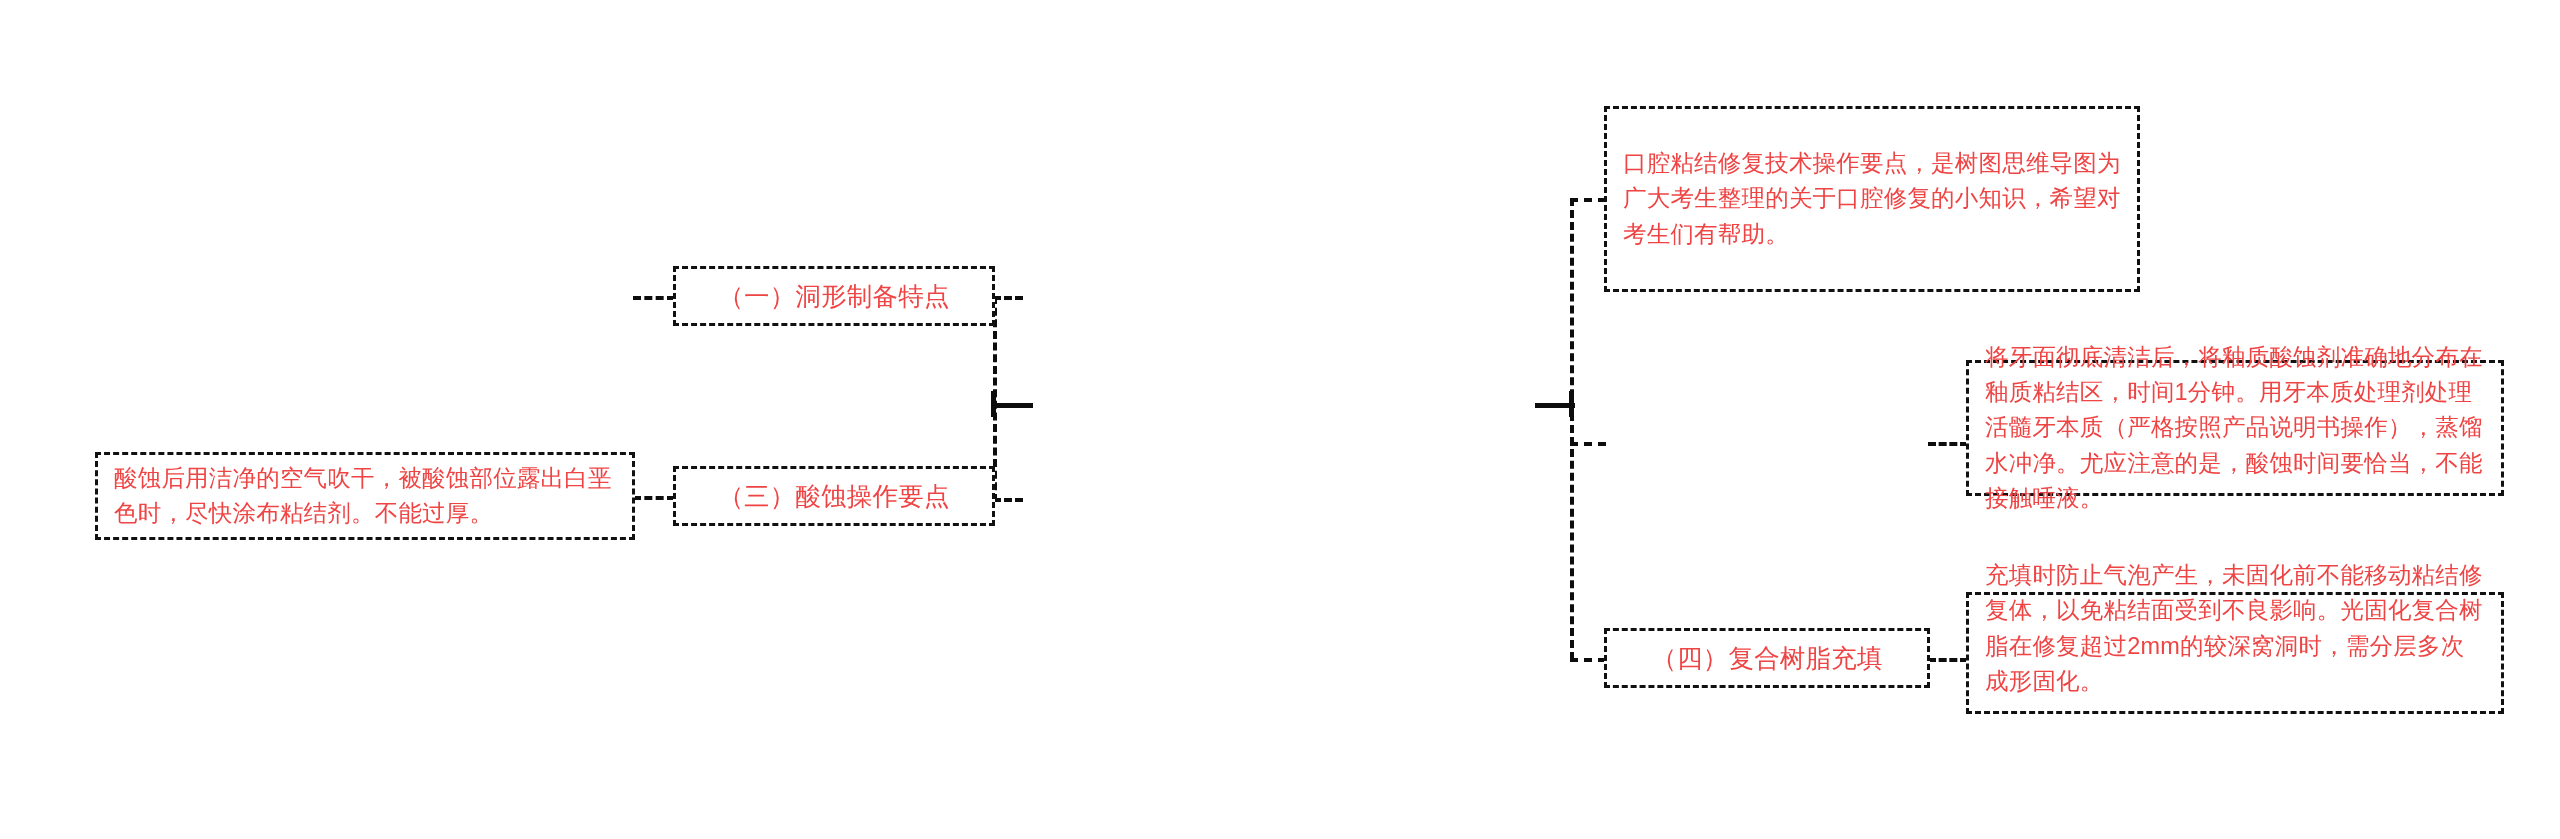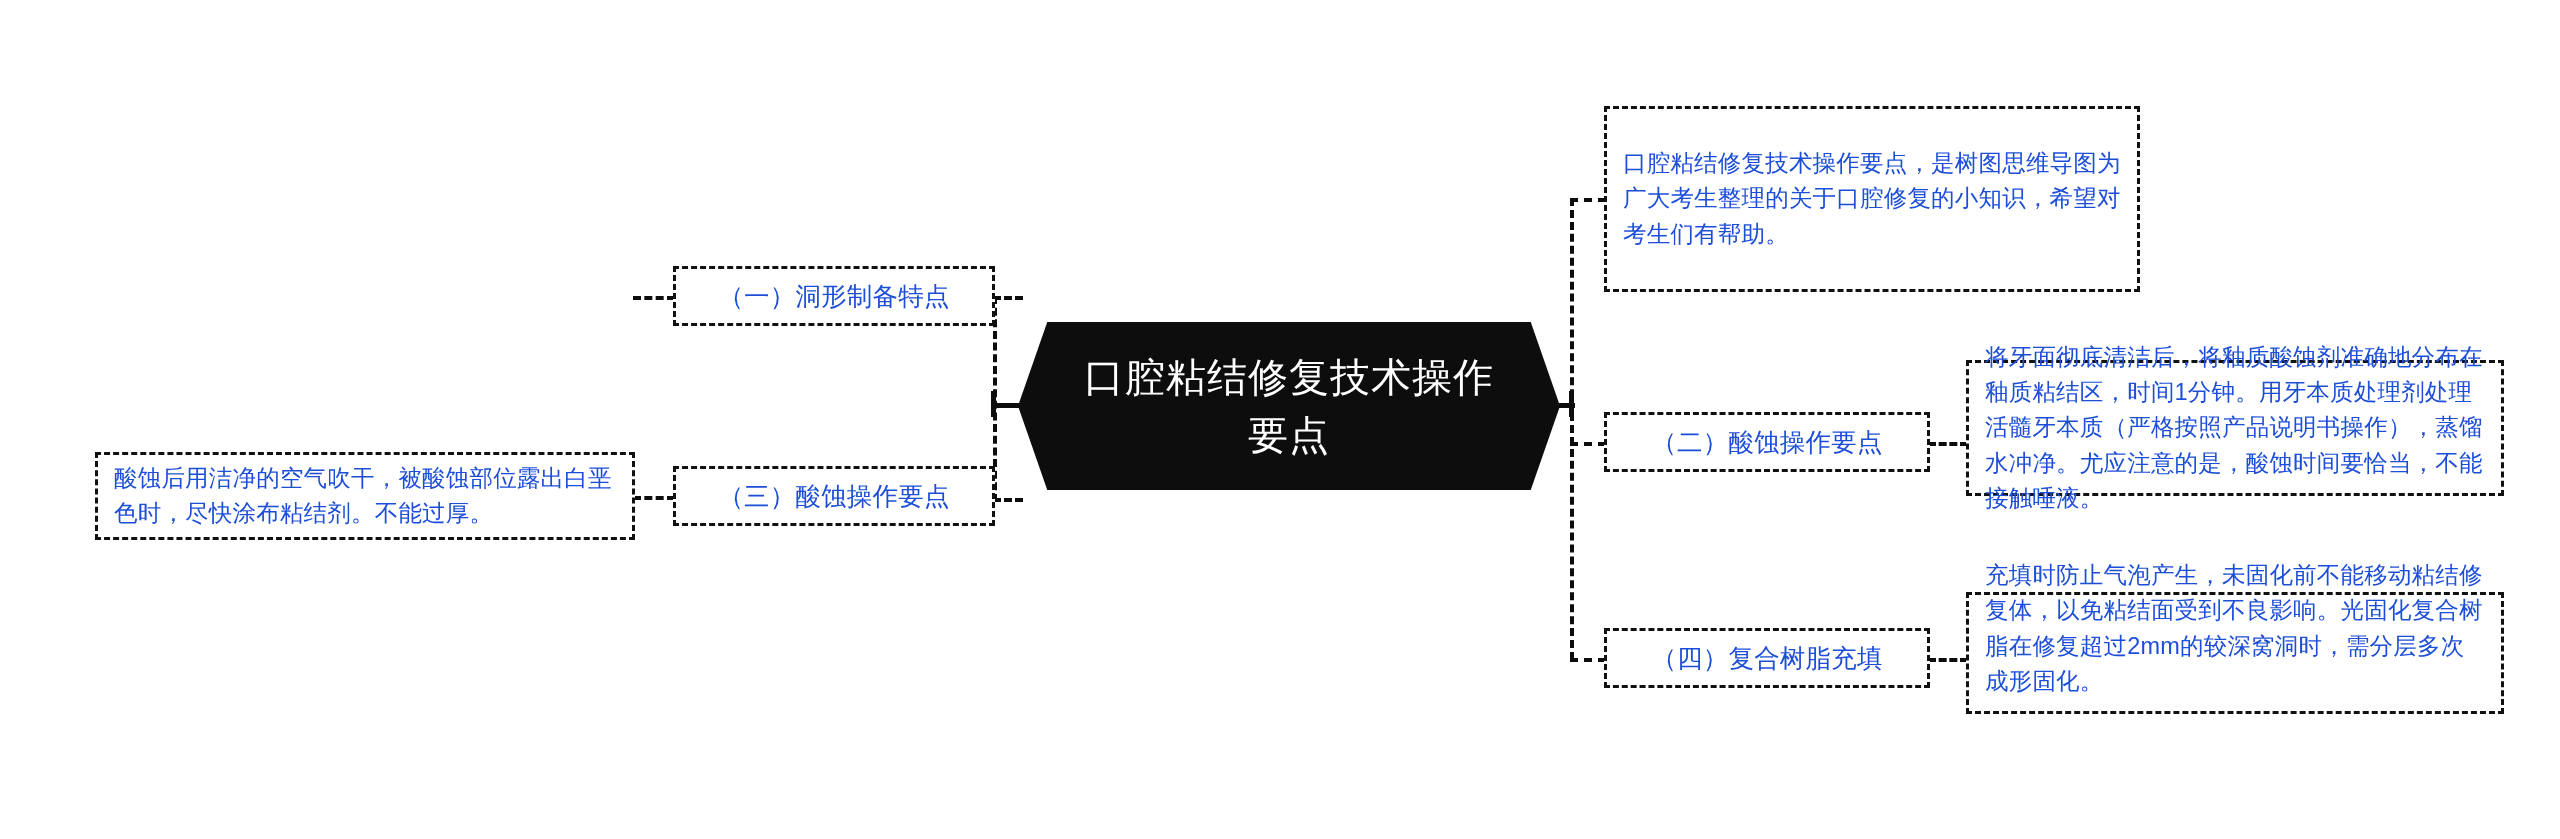--- a/index.html
+++ b/index.html
@@ -16,21 +16,21 @@
     font-family: "Liberation Sans", "DejaVu Sans", sans-serif;
     overflow: hidden;
   }
 
   
   .dbox {
     position: absolute;
     box-sizing: border-box;
     border: 3px dashed #111111;
     background: #ffffff;
-    color: #1d4ed8;
+    color: #ef4444;
     display: flex;
     align-items: center;
     z-index: 4;
   }
   .dbox .txt {
     display: block;
     width: 100%;
     font-size: 23px;
     line-height: 1.52;
     letter-spacing: 0.2px;
@@ -136,31 +136,25 @@
   </div>
 
   <div class="dbox detail" style="left:95px; top:452px; width:540px; height:88px;">
     <span class="txt">酸蚀后用洁净的空气吹干，被酸蚀部位露出白垩色时，尽快涂布粘结剂。不能过厚。</span>
   </div>
 
   <div class="dbox catbox" style="left:673px; top:466px; width:322px; height:60px;">
     <span class="txt">（三）酸蚀操作要点</span>
   </div>
 
-  <div id="center-node" style="left:1018px; top:322px; width:542px; height:168px;">
-    <span class="txt">口腔粘结修复技术操作要点</span>
-  </div>
 
   <div class="dbox detail" style="left:1604px; top:106px; width:536px; height:186px;">
     <span class="txt">口腔粘结修复技术操作要点，是树图思维导图为广大考生整理的关于口腔修复的小知识，希望对考生们有帮助。</span>
   </div>
 
-  <div class="dbox catbox" style="left:1604px; top:412px; width:326px; height:60px;">
-    <span class="txt">（二）酸蚀操作要点</span>
-  </div>
 
   <div class="dbox catbox" style="left:1604px; top:628px; width:326px; height:60px;">
     <span class="txt">（四）复合树脂充填</span>
   </div>
 
   <div class="dbox detail" style="left:1966px; top:360px; width:538px; height:136px;justify-content:flex-end;">
     <span class="txt">将牙面彻底清洁后，将釉质酸蚀剂准确地分布在釉质粘结区，时间1分钟。用牙本质处理剂处理活髓牙本质（严格按照产品说明书操作），蒸馏水冲净。尤应注意的是，酸蚀时间要恰当，不能接触唾液。</span>
   </div>
 
   <div class="dbox detail" style="left:1966px; top:592px; width:538px; height:122px;align-items:flex-end;">

